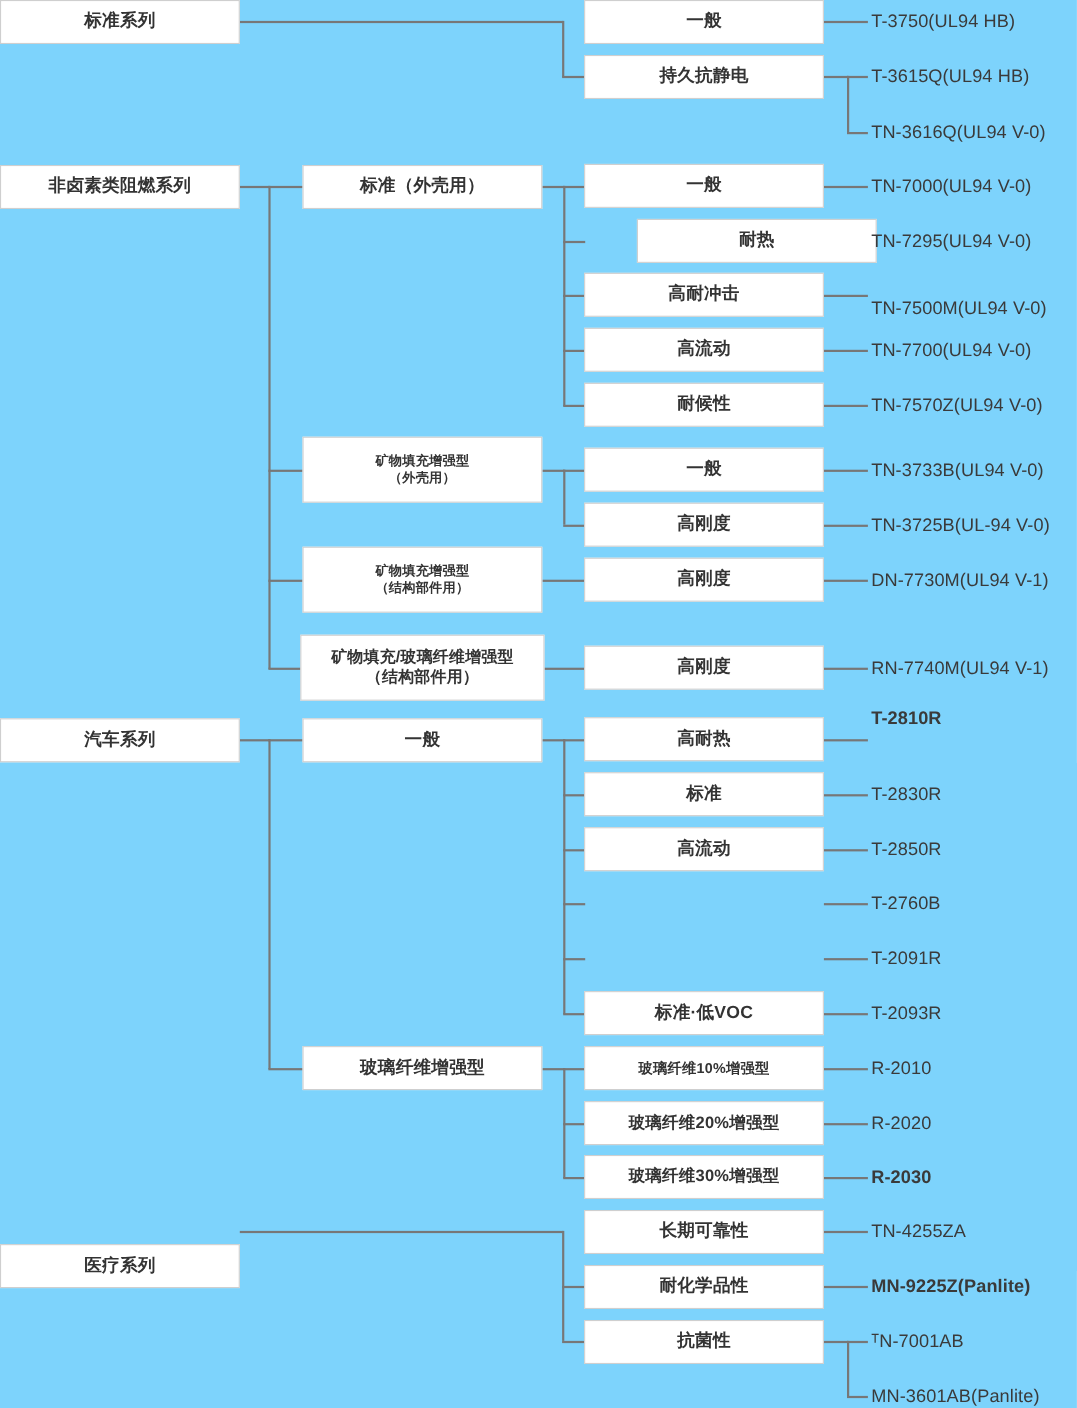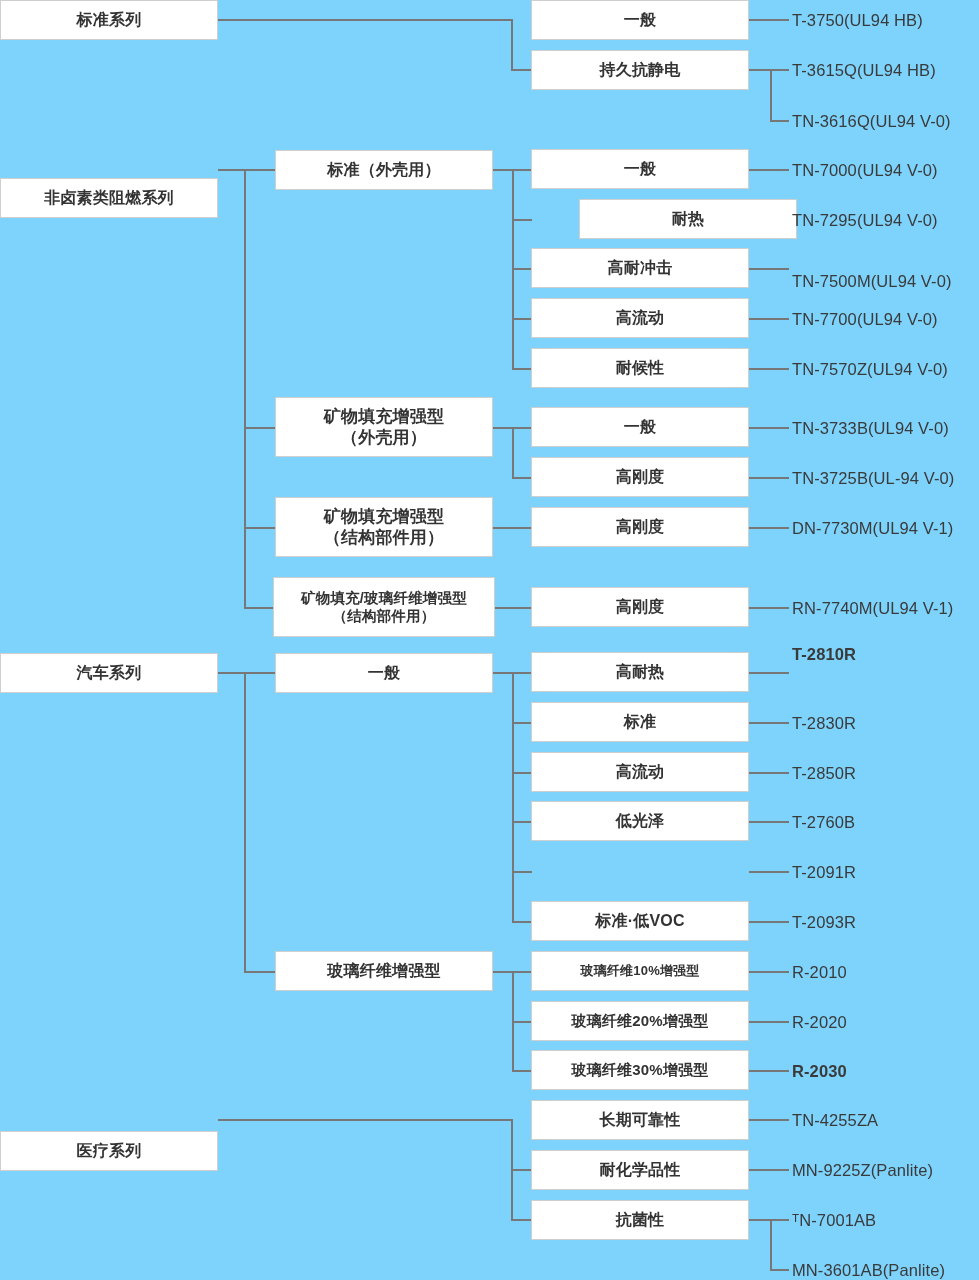--- a/index.html
+++ b/index.html
@@ -24,21 +24,21 @@
     align-items:center;
     justify-content:center;
     text-align:center;
     color:#333333;
     font-size:16px;
     line-height:1.25;
     letter-spacing:0.2px;
     font-weight:600;
     z-index:3;
   }
-  .box.two-line{ font-size:17px; }
+  .box.two-line{ font-size:12px; }
   .box .inner{ padding:0 6px; white-space:pre-line; }
 
   
   .lvl1{ left:0px;  width:218px; }
   .lvl2{ left:275px;width:218px; }
   .lvl3{ left:531px;width:218px; }
 
   
   .leaf{
     position:absolute;
@@ -79,21 +79,21 @@
     <span class="inner">持久抗静电</span>
   </div>
 
   <div class="h" style="left:749px;top:69px;width:22px;"></div>
   <div class="v" style="left:770px;top:69px;height:52px;"></div>
   <div class="h" style="left:770px;top:69px;width:19px;"></div>
   <div class="h" style="left:770px;top:120px;width:19px;"></div>
   <div class="leaf" style="top:70px;">T-3615Q(UL94 HB)</div>
   <div class="leaf" style="top:121px;">TN-3616Q(UL94 V-0)</div>
 
-  <div class="box lvl1" style="top:150px;height:40px;margin-top:28px;">
+  <div class="box lvl1" style="top:150px;height:40px;">
     <span class="inner">非卤素类阻燃系列</span>
   </div>
 
   <div class="h" style="left:218px;top:169px;width:27px;"></div>
   <div class="v" style="left:244px;top:169px;height:439px;"></div>
   <div class="h" style="left:244px;top:169px;width:32px;"></div>
   <div class="h" style="left:244px;top:427px;width:32px;"></div>
   <div class="h" style="left:244px;top:527px;width:32px;"></div>
   <div class="h" style="left:244px;top:607px;width:32px;"></div>
 
@@ -212,23 +212,20 @@
     </div>
   <div class="h" style="left:749px;top:722px;width:40px;"></div>
   <div class="leaf" style="top:723px;">T-2830R</div>
 
   <div class="box lvl3" style="top:752px;height:40px;">
     <span class="inner">高流动</span>
     </div>
   <div class="h" style="left:749px;top:772px;width:40px;"></div>
   <div class="leaf" style="top:773px;">T-2850R</div>
 
-  <div class="box lvl3" style="top:801px;height:40px;">
-    <span class="inner">低光泽</span>
-    </div>
   <div class="h" style="left:749px;top:821px;width:40px;"></div>
   <div class="leaf" style="top:822px;">T-2760B</div>
 
   <div class="h" style="left:749px;top:871px;width:40px;"></div>
   <div class="leaf" style="top:872px;">T-2091R</div>
 
   <div class="box lvl3" style="top:901px;height:40px;">
     <span class="inner">标准·低VOC</span>
     </div>
   <div class="h" style="left:749px;top:921px;width:40px;"></div>
@@ -272,21 +269,21 @@
   <div class="box lvl3" style="top:1100px;height:40px;">
     <span class="inner">长期可靠性</span>
     </div>
   <div class="h" style="left:749px;top:1119px;width:40px;"></div>
   <div class="leaf" style="top:1120px;">TN-4255ZA</div>
 
   <div class="box lvl3" style="top:1150px;height:40px;">
     <span class="inner">耐化学品性</span>
     </div>
   <div class="h" style="left:749px;top:1169px;width:40px;"></div>
-  <div class="leaf" style="top:1170px;">MN-9225Z(Panlite)</div>
+  <div class="leaf" style="top:1170px;font-weight:bold;">MN-9225Z(Panlite)</div>
 
   <div class="box lvl3" style="top:1200px;height:40px;">
     <span class="inner">抗菌性</span>
     </div>
   <div class="h" style="left:749px;top:1219px;width:22px;"></div>
   <div class="v" style="left:770px;top:1219px;height:51px;"></div>
   <div class="h" style="left:770px;top:1219px;width:19px;"></div>
   <div class="h" style="left:770px;top:1269px;width:19px;"></div>
   <div class="leaf" style="top:1220px;">ᵀN-7001AB</div>
   <div class="leaf" style="top:1270px;">MN-3601AB(Panlite)</div>

